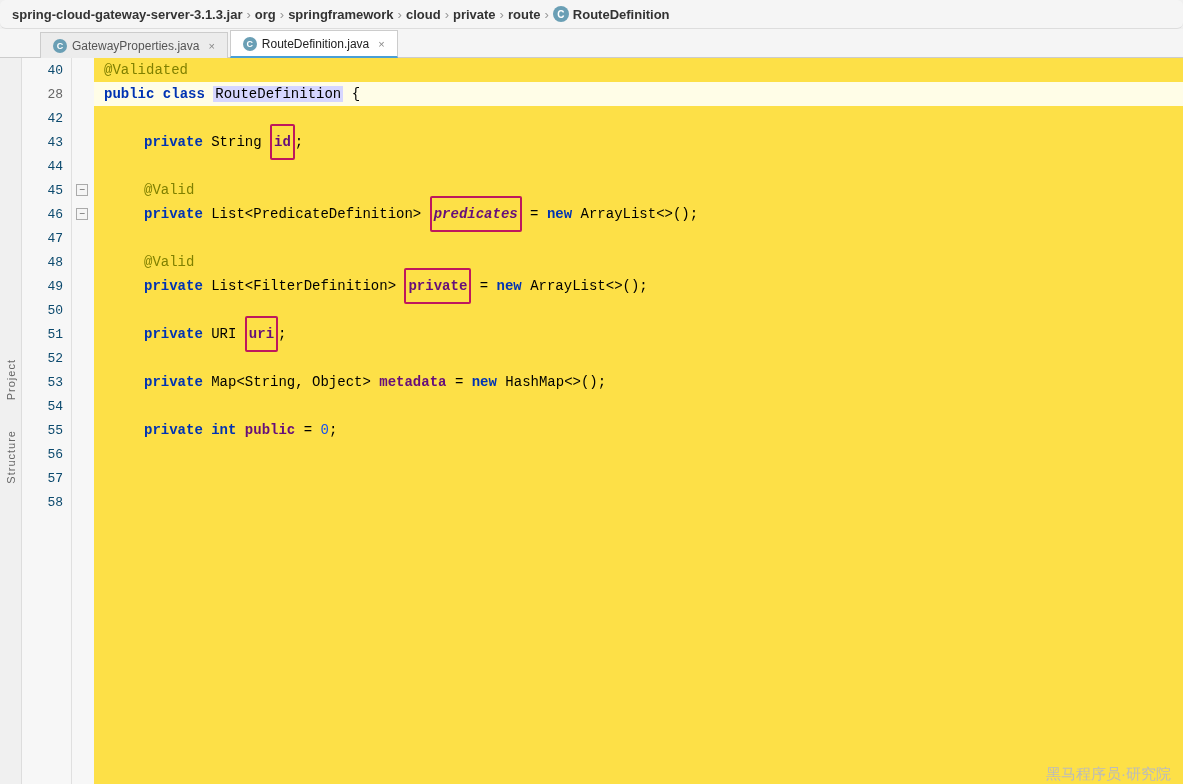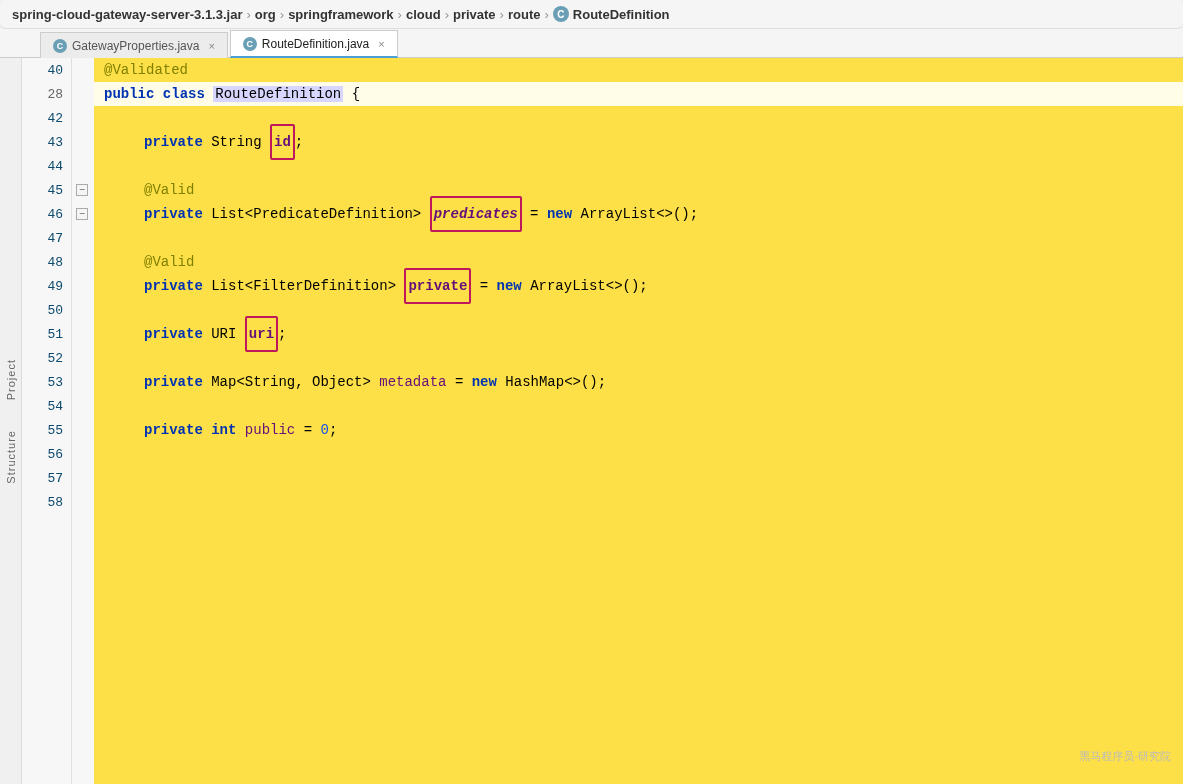--- a/index.html
+++ b/index.html
@@ -163,21 +163,21 @@
       white-space: nowrap;
     }
     .code-line.highlighted {
       background: #fffde7;
     }
 
     
     .kw { color: #0033b3; font-weight: bold; }
     .annotation { color: #808000; }
     .type { color: #000; }
-    .field-name { color: #660e7a; font-weight: normal; }
+    .field-name { color: #660e7a; font-weight: bold; }
     .number { color: #1750eb; }
     .operator { color: #000; }
     .plain { color: #000; }
 
     
     .boxed {
       border: 2px solid #be185d;
       padding: 8px 2px;
       border-radius: 2px;
     }
@@ -209,24 +209,24 @@
     .fold-cell {
       height: 24px;
       display: flex;
       align-items: center;
       justify-content: center;
     }
 
     
     .watermark {
       position: absolute;
-      bottom: 20px;
+      bottom: 0;
       right: 12px;
       font-family: Arial, sans-serif;
-      font-size: 11px;
+      font-size: 15px;
       color: #bbb;
       pointer-events: none;
     }
   </style>
 </head>
 <body>
 
 <div class="breadcrumb-bar">
   <span>spring-cloud-gateway-server-3.1.3.jar</span>
   <span class="breadcrumb-sep">›</span>

